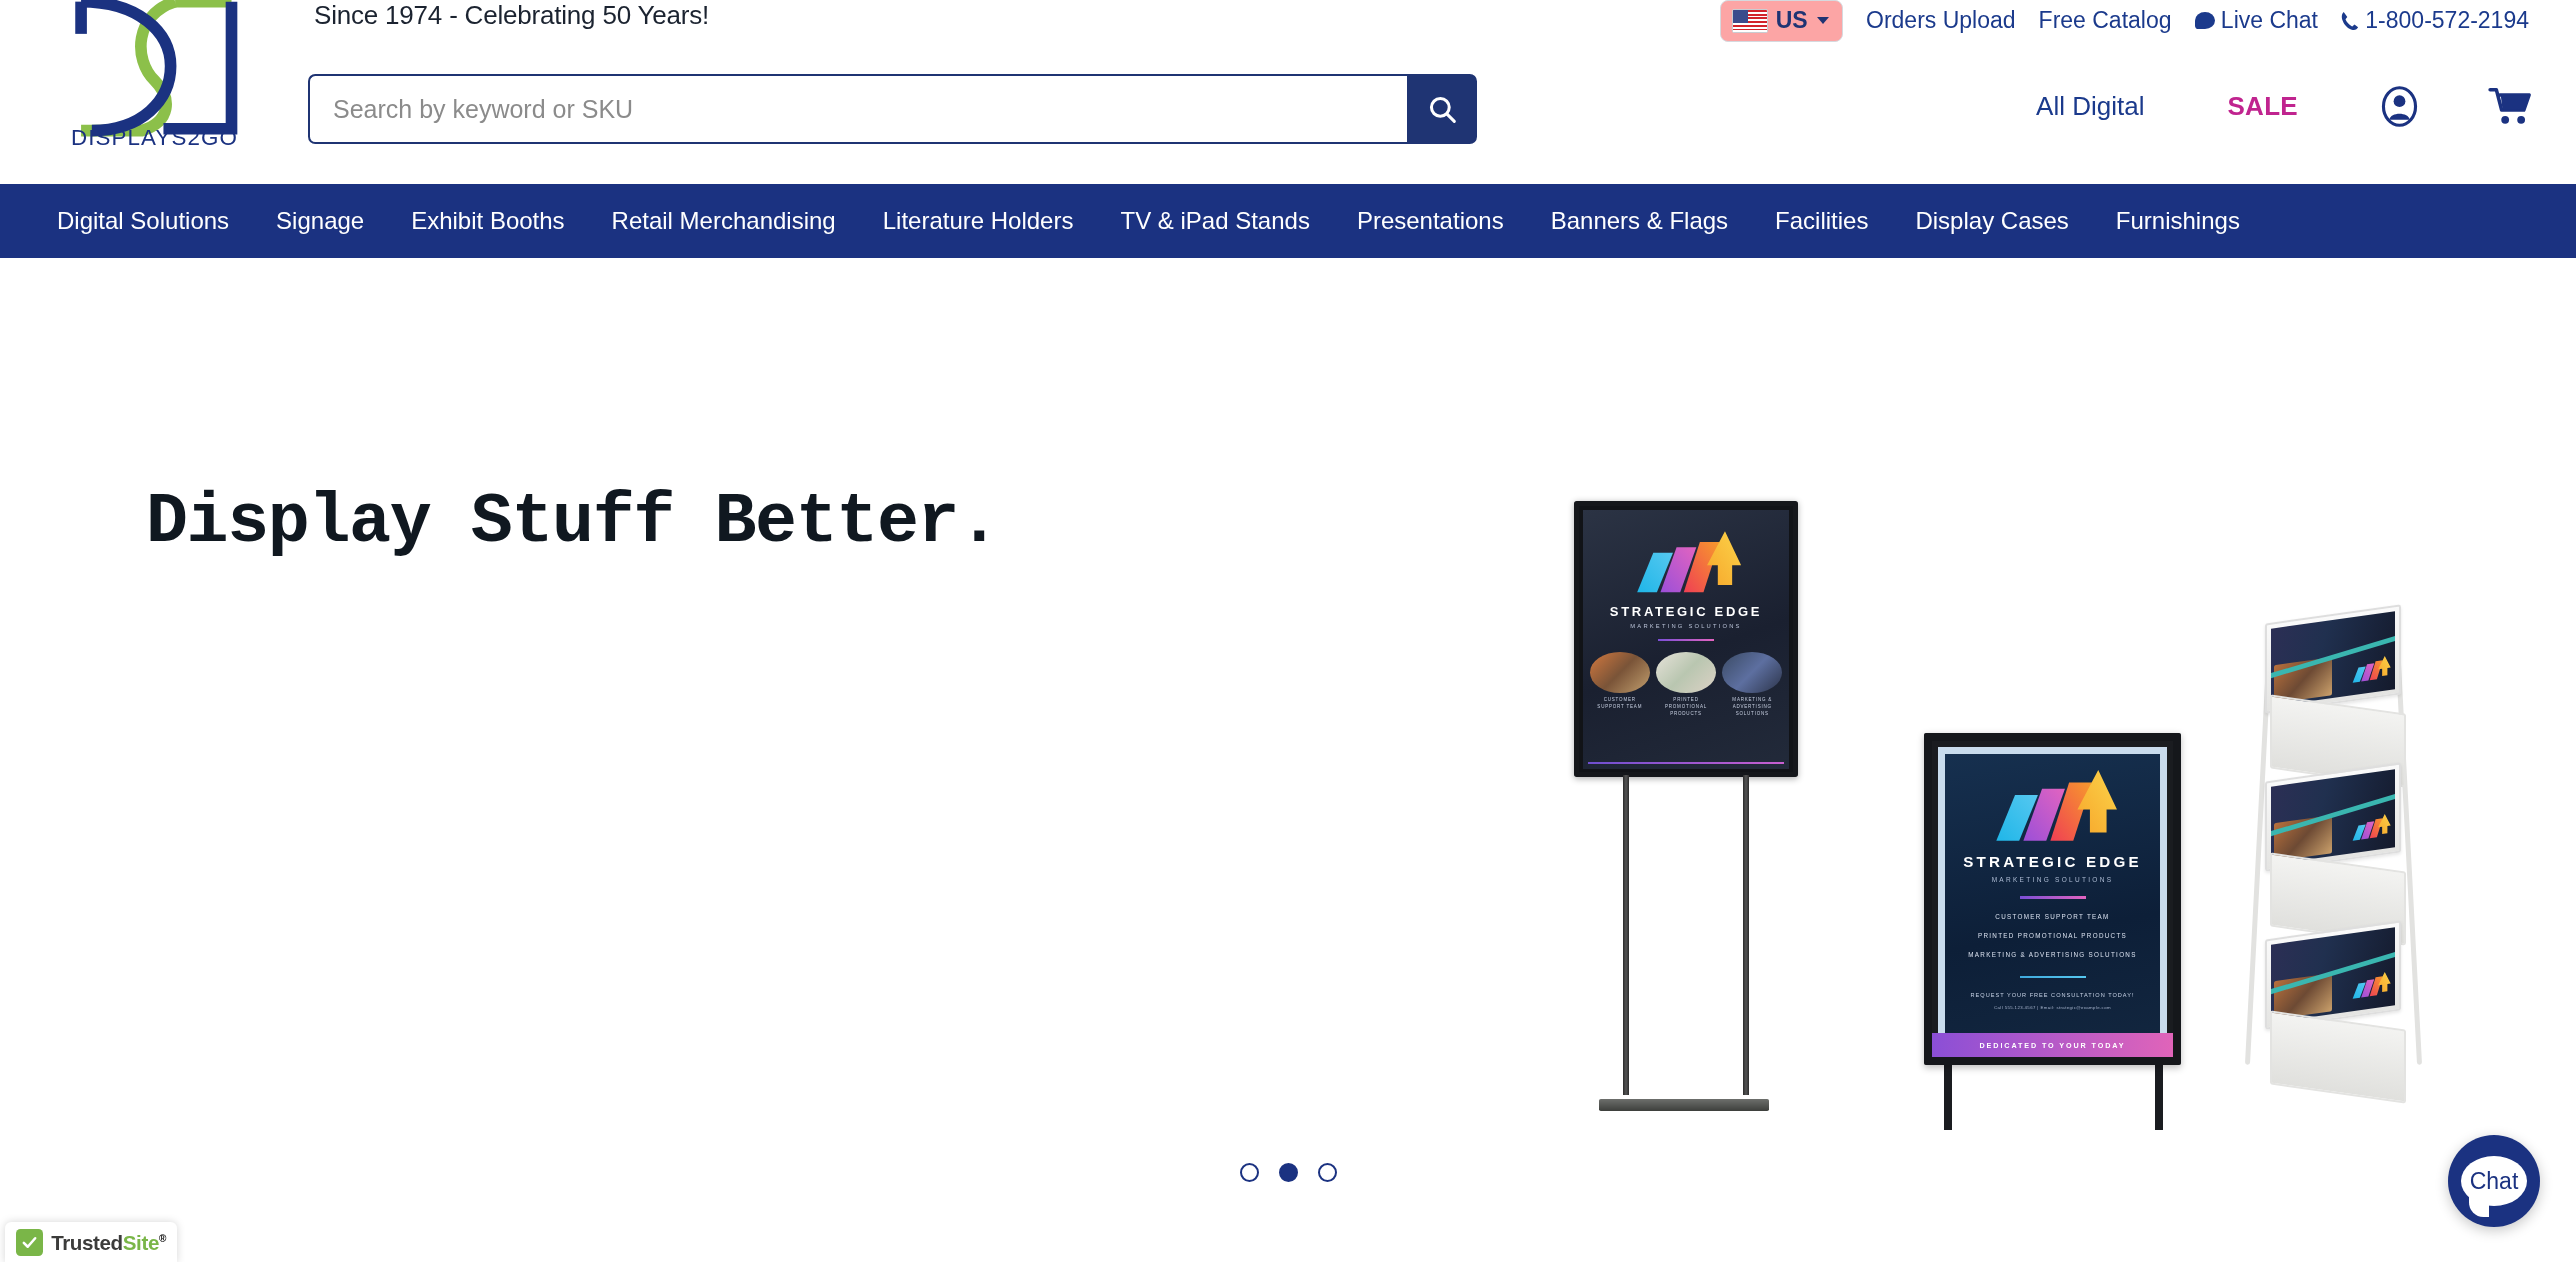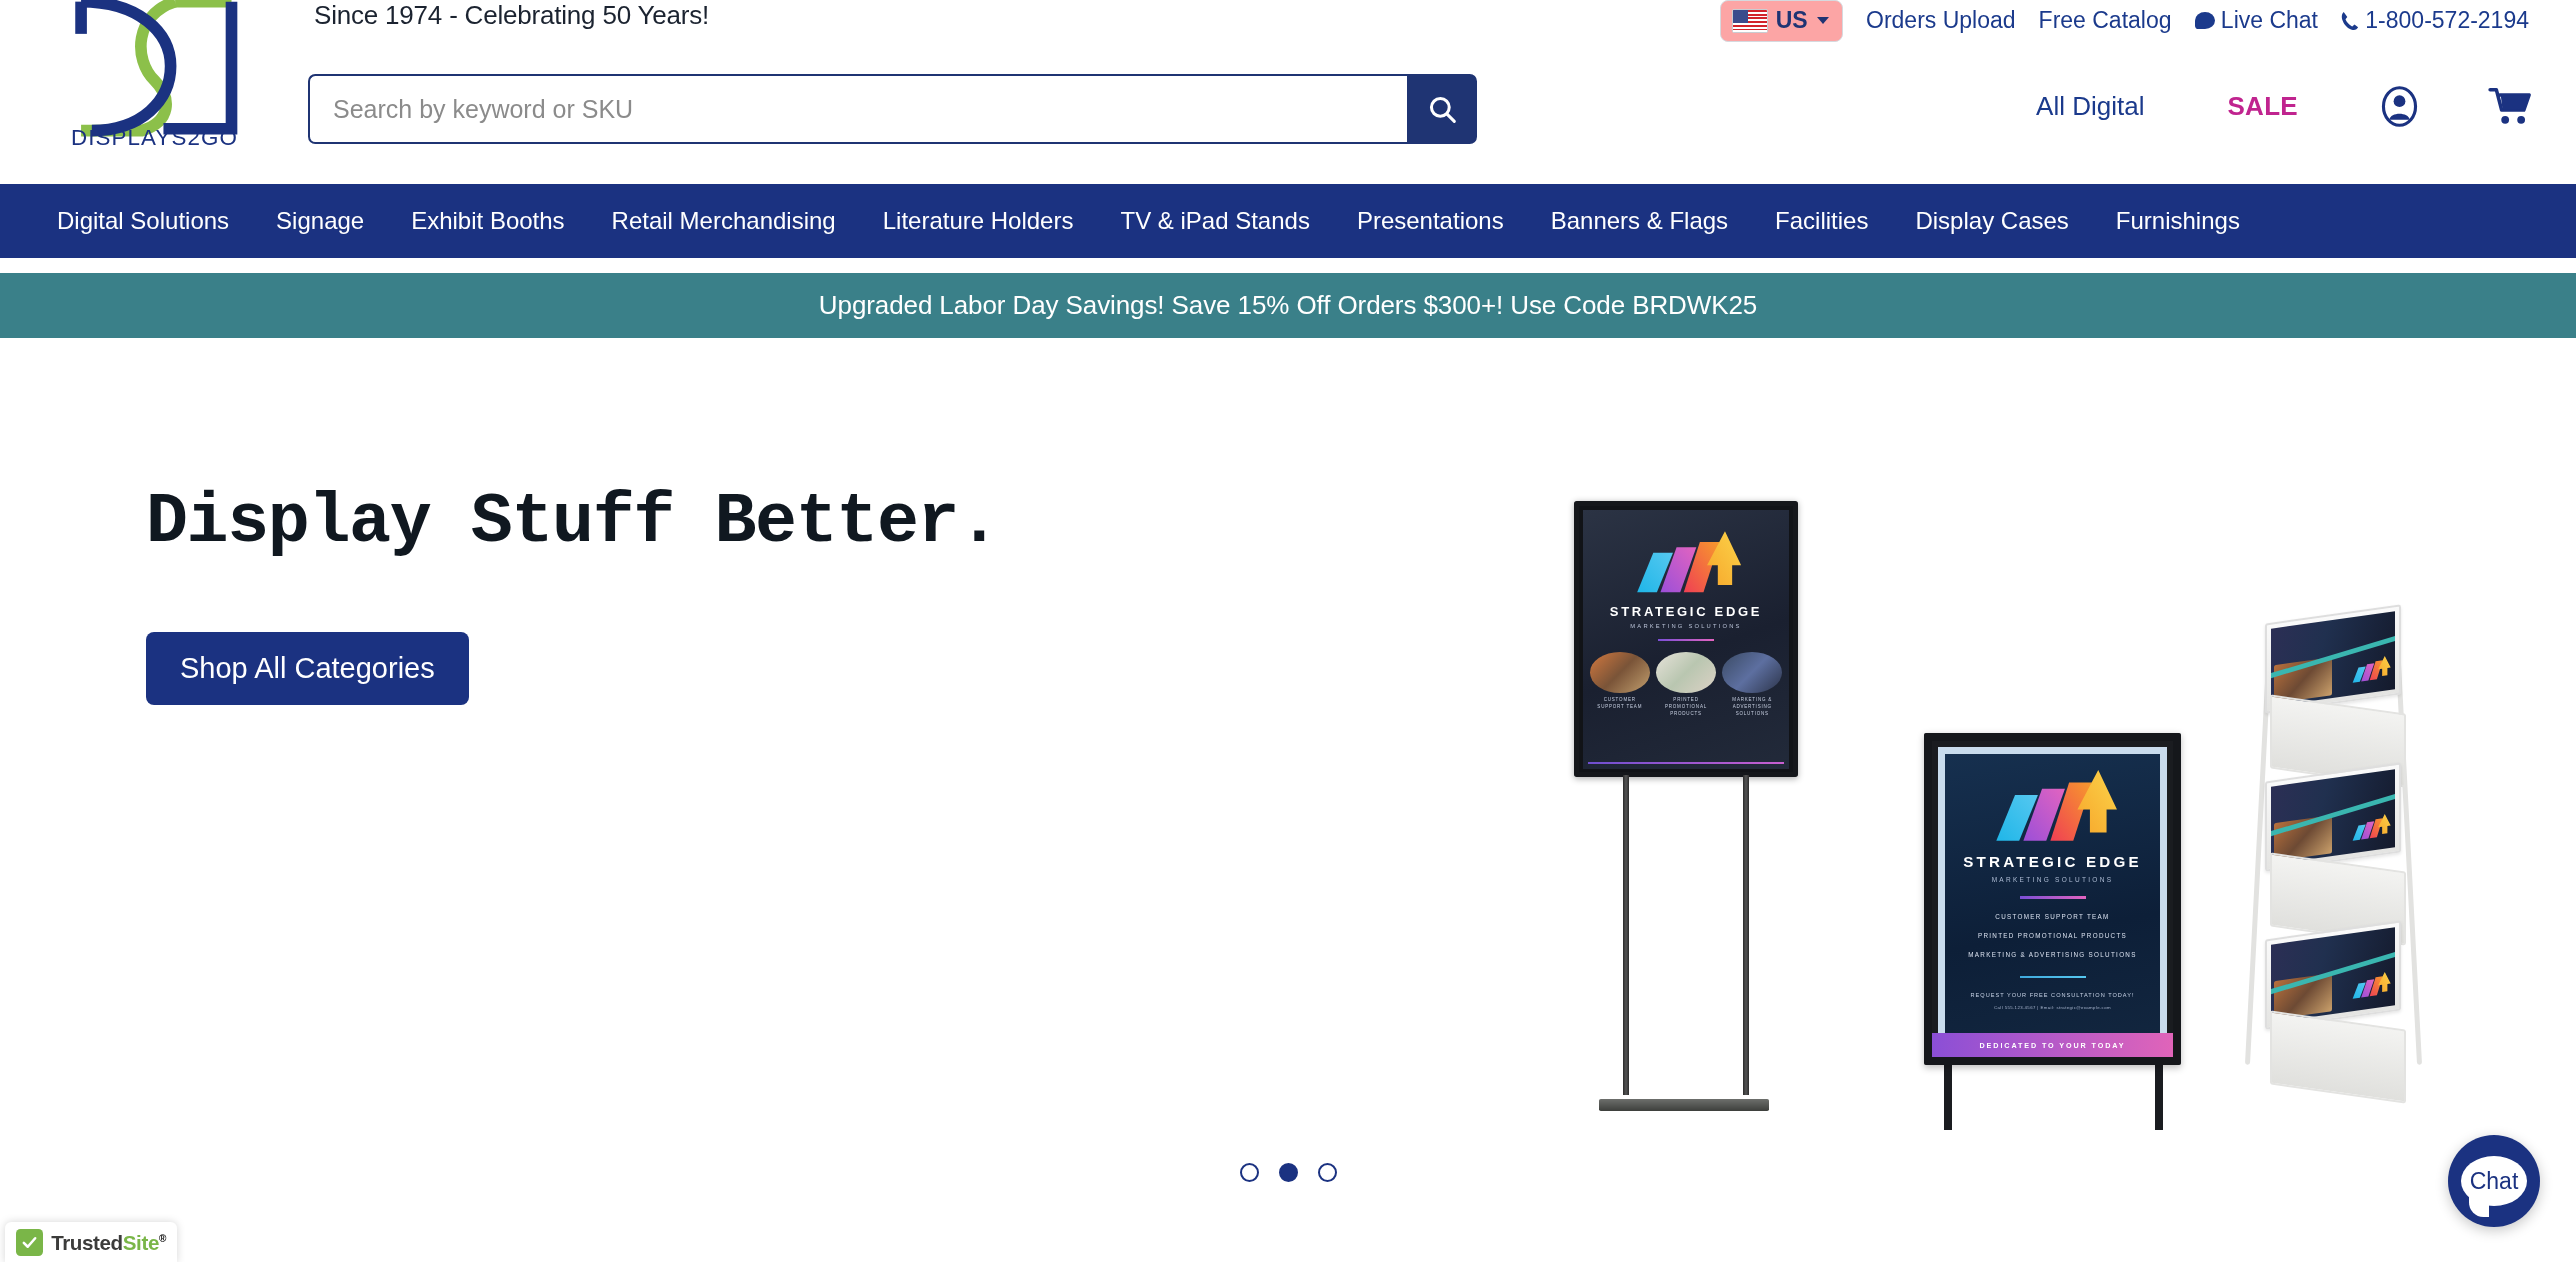--- a/index.html
+++ b/index.html
@@ -311,29 +311,25 @@
     <a class="nav-item" href="#">Retail Merchandising</a>
     <a class="nav-item" href="#">Literature Holders</a>
     <a class="nav-item" href="#">TV &amp; iPad Stands</a>
     <a class="nav-item" href="#">Presentations</a>
     <a class="nav-item" href="#">Banners &amp; Flags</a>
     <a class="nav-item" href="#">Facilities</a>
     <a class="nav-item" href="#">Display Cases</a>
     <a class="nav-item" href="#">Furnishings</a>
   </nav>
 
-  <div class="promo">
-    <span class="promo-text">Upgraded Labor Day Savings! Save 15% Off Orders $300+! Use Code BRDWK25</span>
-  </div>
 
   <section class="hero">
 
     <div class="hero-copy">
       <h1 class="hero-title">Display Stuff Better.</h1>
-      <button class="hero-btn">Shop All Categories</button>
     </div>
 
     <div class="hero-art">
 
       <div class="poster-stand">
         <div class="poster-frame">
           <div class="poster-art">
 
             <svg width="112" height="65" viewBox="0 0 125 72" style="margin-bottom:7.2px">
               <defs>

